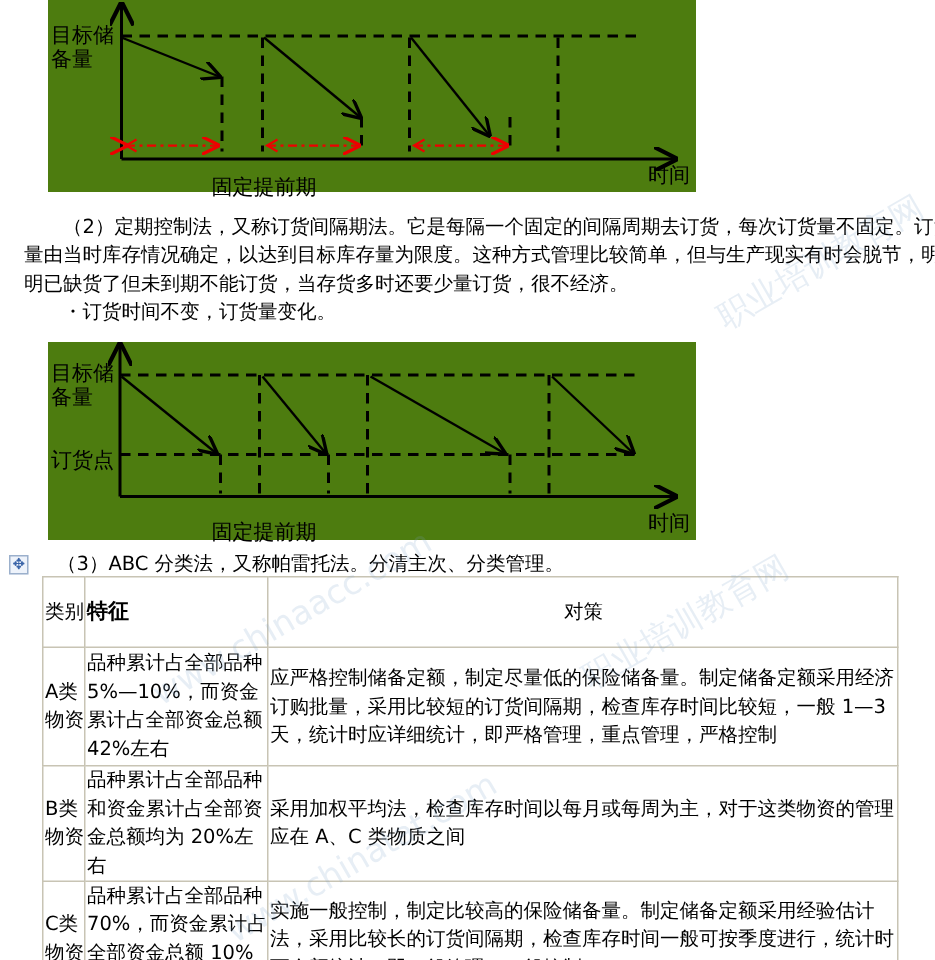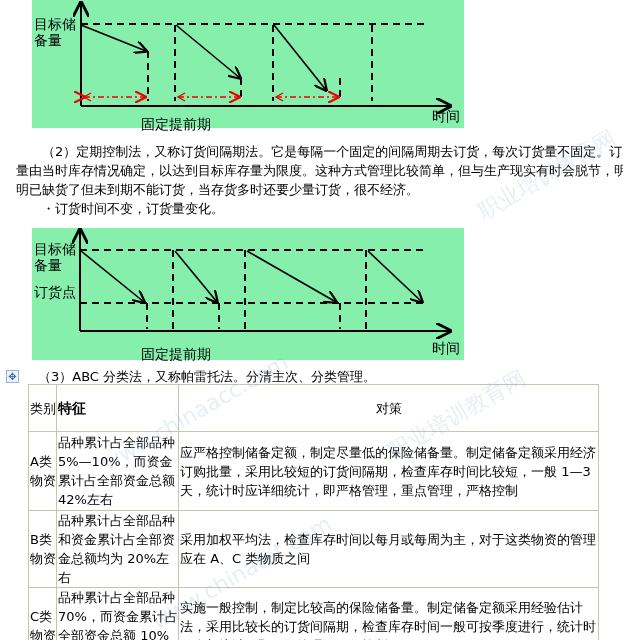--- a/index.html
+++ b/index.html
@@ -1,18 +1,18 @@
 <!DOCTYPE html>
 <html><head>
 <meta charset="utf-8">
 <style>
   html, body { margin: 0; padding: 0; background: #ffffff; }
   body { width: 623px; height: 640px; position: relative; overflow: hidden;
          font-family: "DejaVu Sans", "Liberation Sans", sans-serif; color: #000; }
-  .chart { position: absolute; left: 32px; width: 432px; background: #86efac; }
+  .chart { position: absolute; left: 32px; width: 432px; background: #4d7c0f; }
   .chart svg { position: absolute; left: -32px; top: 0; overflow: visible; }
   .ylabel { position: absolute; font-size: 14px; line-height: 16px; }
   .xlabel { position: absolute; font-size: 14px; }
   .para { position: absolute; left: 0; width: 623px; font-size: 13px; line-height: 19px; padding-left: 16px; }
   .para p { margin: 0; }
   .indent { text-indent: 26px; }
   .watermark { position: absolute; color: rgba(120,160,200,0.18); font-size: 22px; transform: rotate(-30deg); pointer-events: none; white-space: nowrap; }
   .tbl { position: absolute; left: 28px; top: 384px; border-collapse: collapse; font-size: 13px; line-height: 19px; }
   .tbl td { border: 1px solid #c8c4b4; padding: 0 0 0 1px; vertical-align: middle; }
   .tbl .th-bold { font-weight: bold; font-size: 14px; text-align: left; }
@@ -92,21 +92,21 @@
       <line x1="219" y1="303" x2="219" y2="329" stroke="#000" stroke-width="2" stroke-dasharray="7,5"></line>
       <line x1="245" y1="250" x2="245" y2="329" stroke="#000" stroke-width="2" stroke-dasharray="7,5"></line>
       <line x1="340" y1="303" x2="340" y2="329" stroke="#000" stroke-width="2" stroke-dasharray="7,5"></line>
       <line x1="366" y1="250" x2="366" y2="329" stroke="#000" stroke-width="2" stroke-dasharray="7,5"></line>
     </g>
   </svg>
   <div class="ylabel" style="left:2px; top:13px;">
     <div>目标储</div>
     <div>备量</div>
   </div>
-  <div class="ylabel" style="left:2px; top:56px;">订货点</div>
+  <div class="ylabel" style="left:2px; top:72px;font-family:Liberation Mono, monospace;">订货点</div>
   <div class="xlabel" style="left:400px; top:112px;">时间</div>
   <div class="xlabel" style="left:109px; top:118px;">固定提前期</div>
 </div>
 
 <div class="move-handle">✥</div>
 
 <div class="para" style="top:367px; left:22px;">
   <p>（3）ABC 分类法，又称帕雷托法。分清主次、分类管理。</p>
 </div>
 

